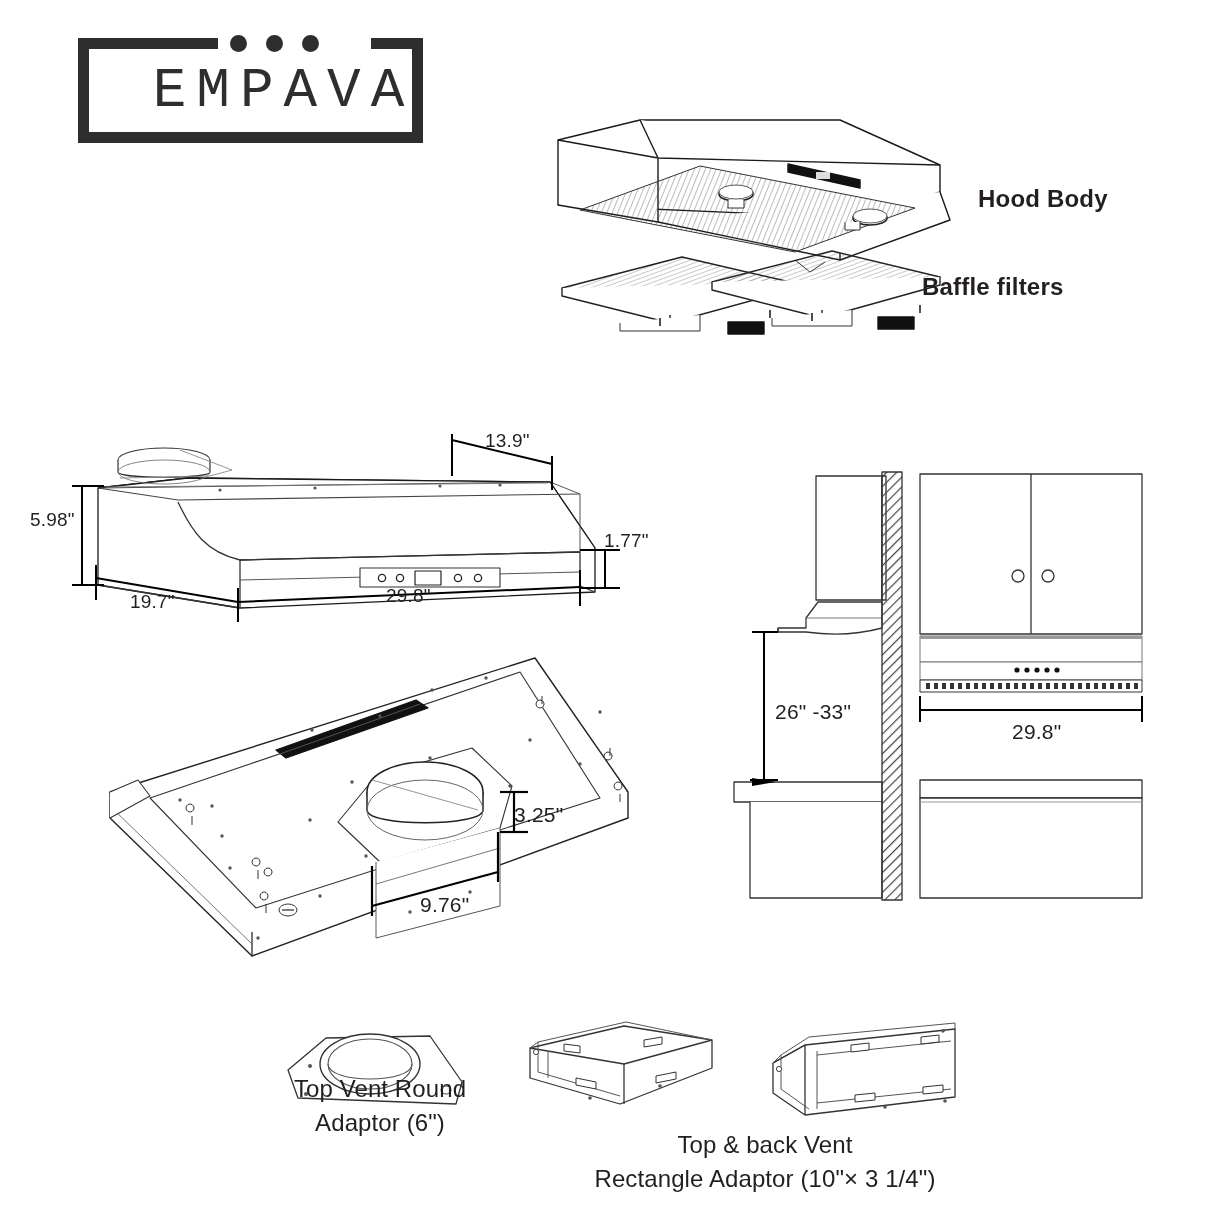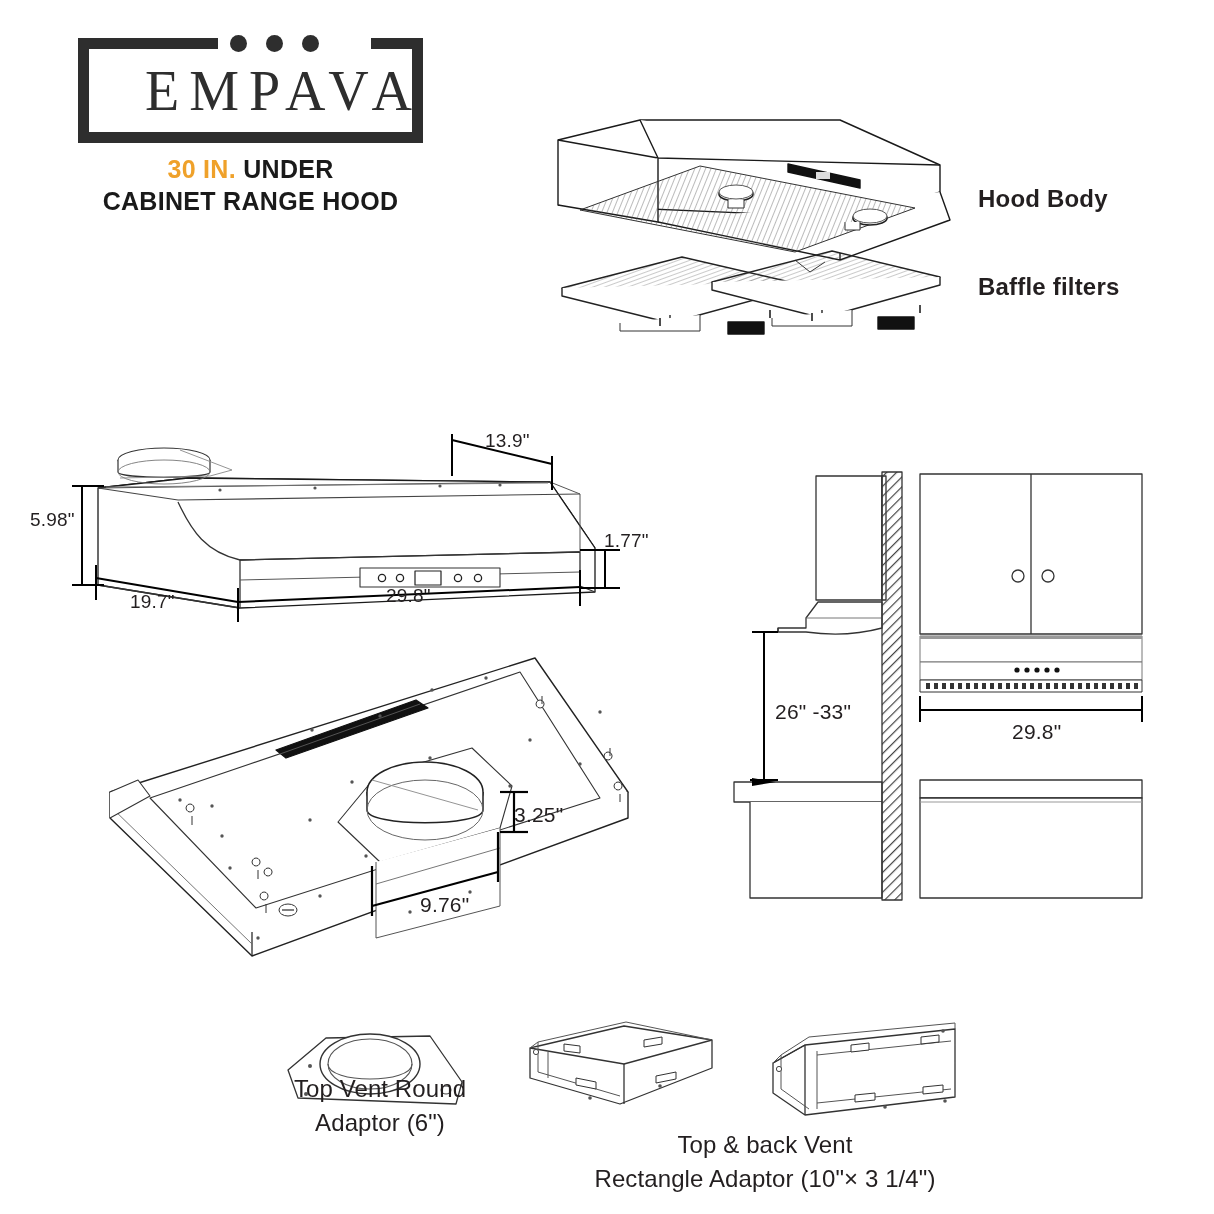--- a/index.html
+++ b/index.html
@@ -16,21 +16,21 @@
   #logo-frame .bar.right  {right:0;  top:0;   width:11px;height:105px;}
   #logo-frame .bar.top-l  {left:0;   top:0;   width:140px;height:11px;}
   #logo-frame .bar.top-r  {right:0;  top:0;   width:52px; height:11px;}
   #logo-frame .bar.bottom {left:0;   bottom:0;width:345px;height:11px;}
   #logo-dots{position:absolute;left:152px;top:-3px;width:140px;
              display:flex;gap:19px;align-items:center;}
   #logo-dots i{display:block;width:17px;height:17px;border-radius:50%;background:#2e2e2e;}
   #logo-word{position:absolute;left:0;top:0;width:391px;height:105px;
              display:flex;align-items:center;justify-content:center;
              font-size:56px;letter-spacing:10px;font-weight:400;color:#2e2e2e;
-             font-family:Liberation Serif, serif;
+             font-family:Liberation Mono, monospace;
              padding-left:20px;box-sizing:border-box;}
 
   #model-no{margin-top:22px;font-size:36px;font-weight:bold;letter-spacing:.5px;color:#2e2e2e;}
   #subtitle{margin-top:10px;font-size:25px;font-weight:bold;line-height:1.28;
             letter-spacing:.3px;color:#1a1a1a;text-align:center;width:345px;}
   #subtitle .hl{color:#efa12a;}
 
   
   .callout{font-size:24px;font-weight:bold;color:#231f20;letter-spacing:.2px;}
 
@@ -51,25 +51,20 @@
     <span class="bar top-l"></span>
     <span class="bar top-r"></span>
     <span class="bar bottom"></span>
     <span id="logo-dots">
       <i></i>
       <i></i>
       <i></i>
     </span>
     <span id="logo-word">EMPAVA</span>
   </div>
-  <div id="subtitle">
-    <span class="hl">30 IN.</span>
-    <span>UNDER</span><br>
-    <span>CABINET RANGE HOOD</span>
-  </div>
 </div>
 
 <div class="abs" style="left:540px;top:110px;">
   <svg width="620" height="230" viewBox="0 0 620 230" fill="none" stroke="#1a1a1a" stroke-width="1.4" stroke-linejoin="round">
     <defs>
       <pattern id="meshA" width="5" height="5" patternUnits="userSpaceOnUse" patternTransform="rotate(22)">
         <line x1="0" y1="0" x2="0" y2="5" stroke="#555" stroke-width="0.8"></line>
       </pattern>
       <pattern id="meshB" width="4" height="4" patternUnits="userSpaceOnUse" patternTransform="rotate(-20)">
         <line x1="0" y1="0" x2="4" y2="0" stroke="#666" stroke-width="0.7"></line>
@@ -112,21 +107,21 @@
       <path d="M172 172 L172 180 L282 208 L400 175 L400 167" fill="#fff" stroke="#222"></path>
       <path d="M282 200 L282 208" stroke="#222"></path>
       <path d="M232 208 L232 216 L312 216 L312 200" fill="#fff" stroke="#333" stroke-width="1"></path>
       <rect x="338" y="207" width="36" height="12" fill="#111" stroke="#111"></rect>
       <path d="M272 203 L272 211 M380 195 L380 203" stroke="#222" stroke-width="1.6"></path>
     </g>
   </svg>
 </div>
 
 <div class="abs callout" style="left:978px;top:185px;">Hood Body</div>
-<div class="abs callout" style="left:978px;top:273px;">Baffle filters</div>
+<div class="abs callout" style="left:922px;top:273px;">Baffle filters</div>
 
 <div class="abs" style="left:60px;top:420px;">
   <svg width="620" height="200" viewBox="0 0 620 200" fill="none" stroke="#1a1a1a" stroke-width="1.3" stroke-linejoin="round">
 
     <g>
       <path d="M38 68 L38 165 L180 188 L535 172 L535 128 L490 62 L128 58 Z" fill="#fff"></path>
       <path d="M38 68 L128 58 L490 62 L535 128" fill="#fff"></path>
       <path d="M38 68 L490 62" stroke="#444" stroke-width="1"></path>
 
       <path d="M46 67 L488 63" stroke="#777" stroke-width=".9"></path>

